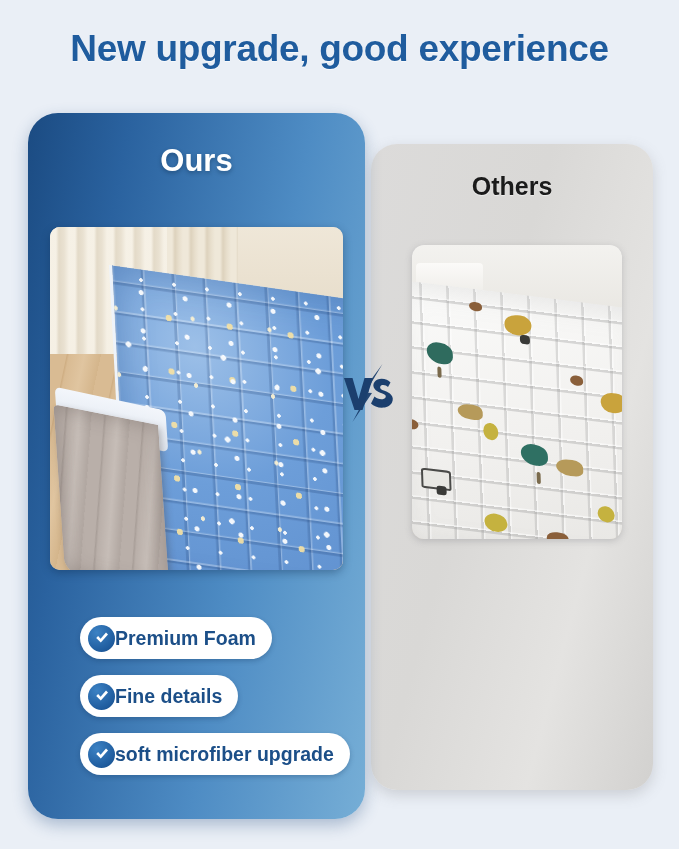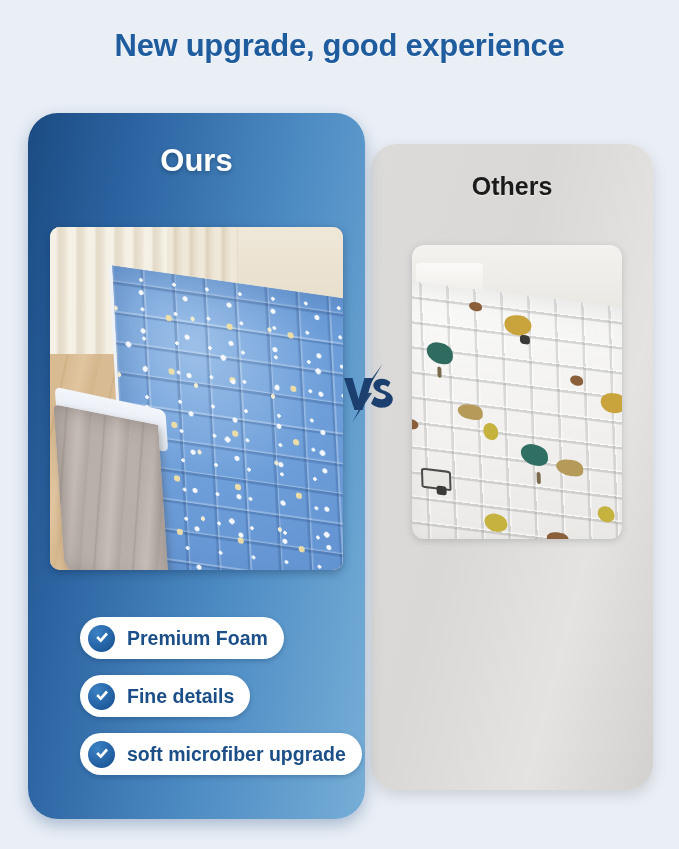--- a/index.html
+++ b/index.html
@@ -16,21 +16,21 @@
     position: relative;
   }
 
   
   .page-title {
     position: absolute;
     left: 0;
     top: 28px;
     width: 679px;
     text-align: center;
-    font-size: 31px;
+    font-size: 37px;
     font-weight: bold;
     color: #1f5c9e;
     letter-spacing: -0.3px;
     text-shadow: 0 1px 0 rgba(255,255,255,0.6);
   }
 
   
   .panel {
     position: absolute;
     overflow: hidden;
@@ -257,21 +257,21 @@
     display: flex;
     align-items: center;
     padding: 0 16px 0 8px;
     box-shadow: 0 2px 5px rgba(15,45,85,0.28);
   }
   .pill-text {
     font-size: 19.5px;
     font-weight: bold;
     color: #1c4f88;
     white-space: nowrap;
-    margin-left: 12px;
+    margin-left: 0;
   }
   .check-ic {
     width: 27px; height: 27px;
     flex: 0 0 27px;
     border-radius: 50%;
     background: radial-gradient(circle at 33% 28%, #3c82c4 0%, #1f5c9e 70%, #174a83 100%);
     display: flex; align-items: center; justify-content: center;
   }
   .check-ic svg { display: block; }
 </style>

